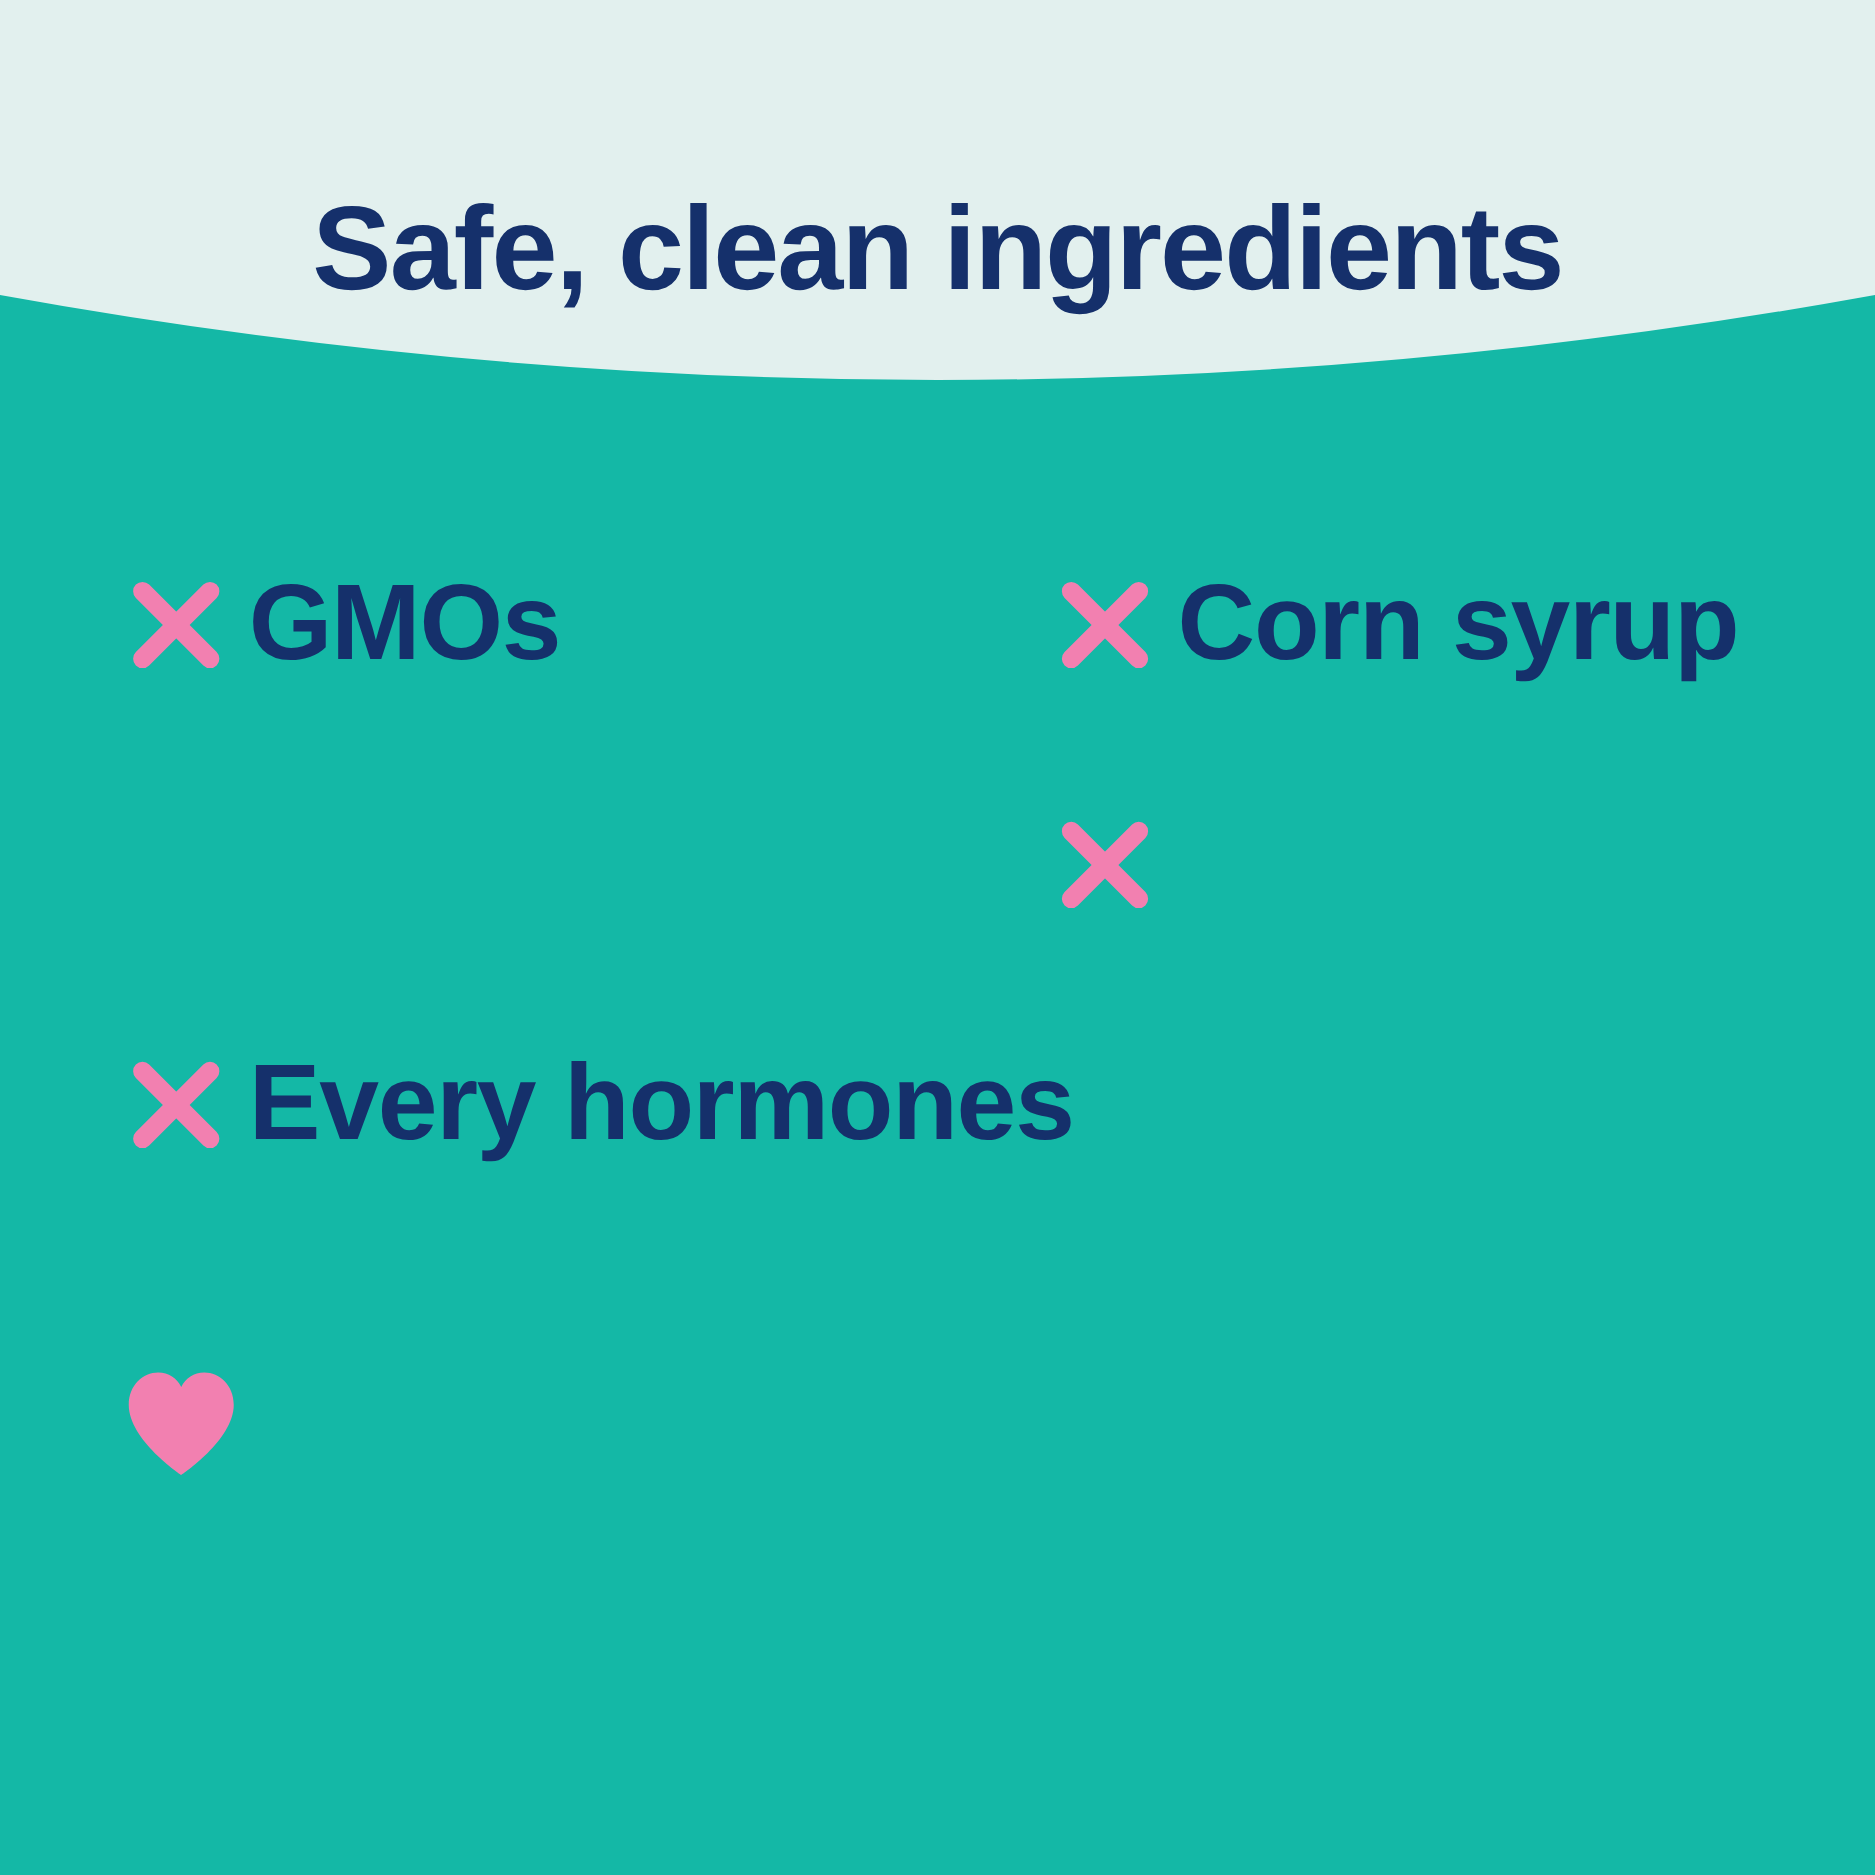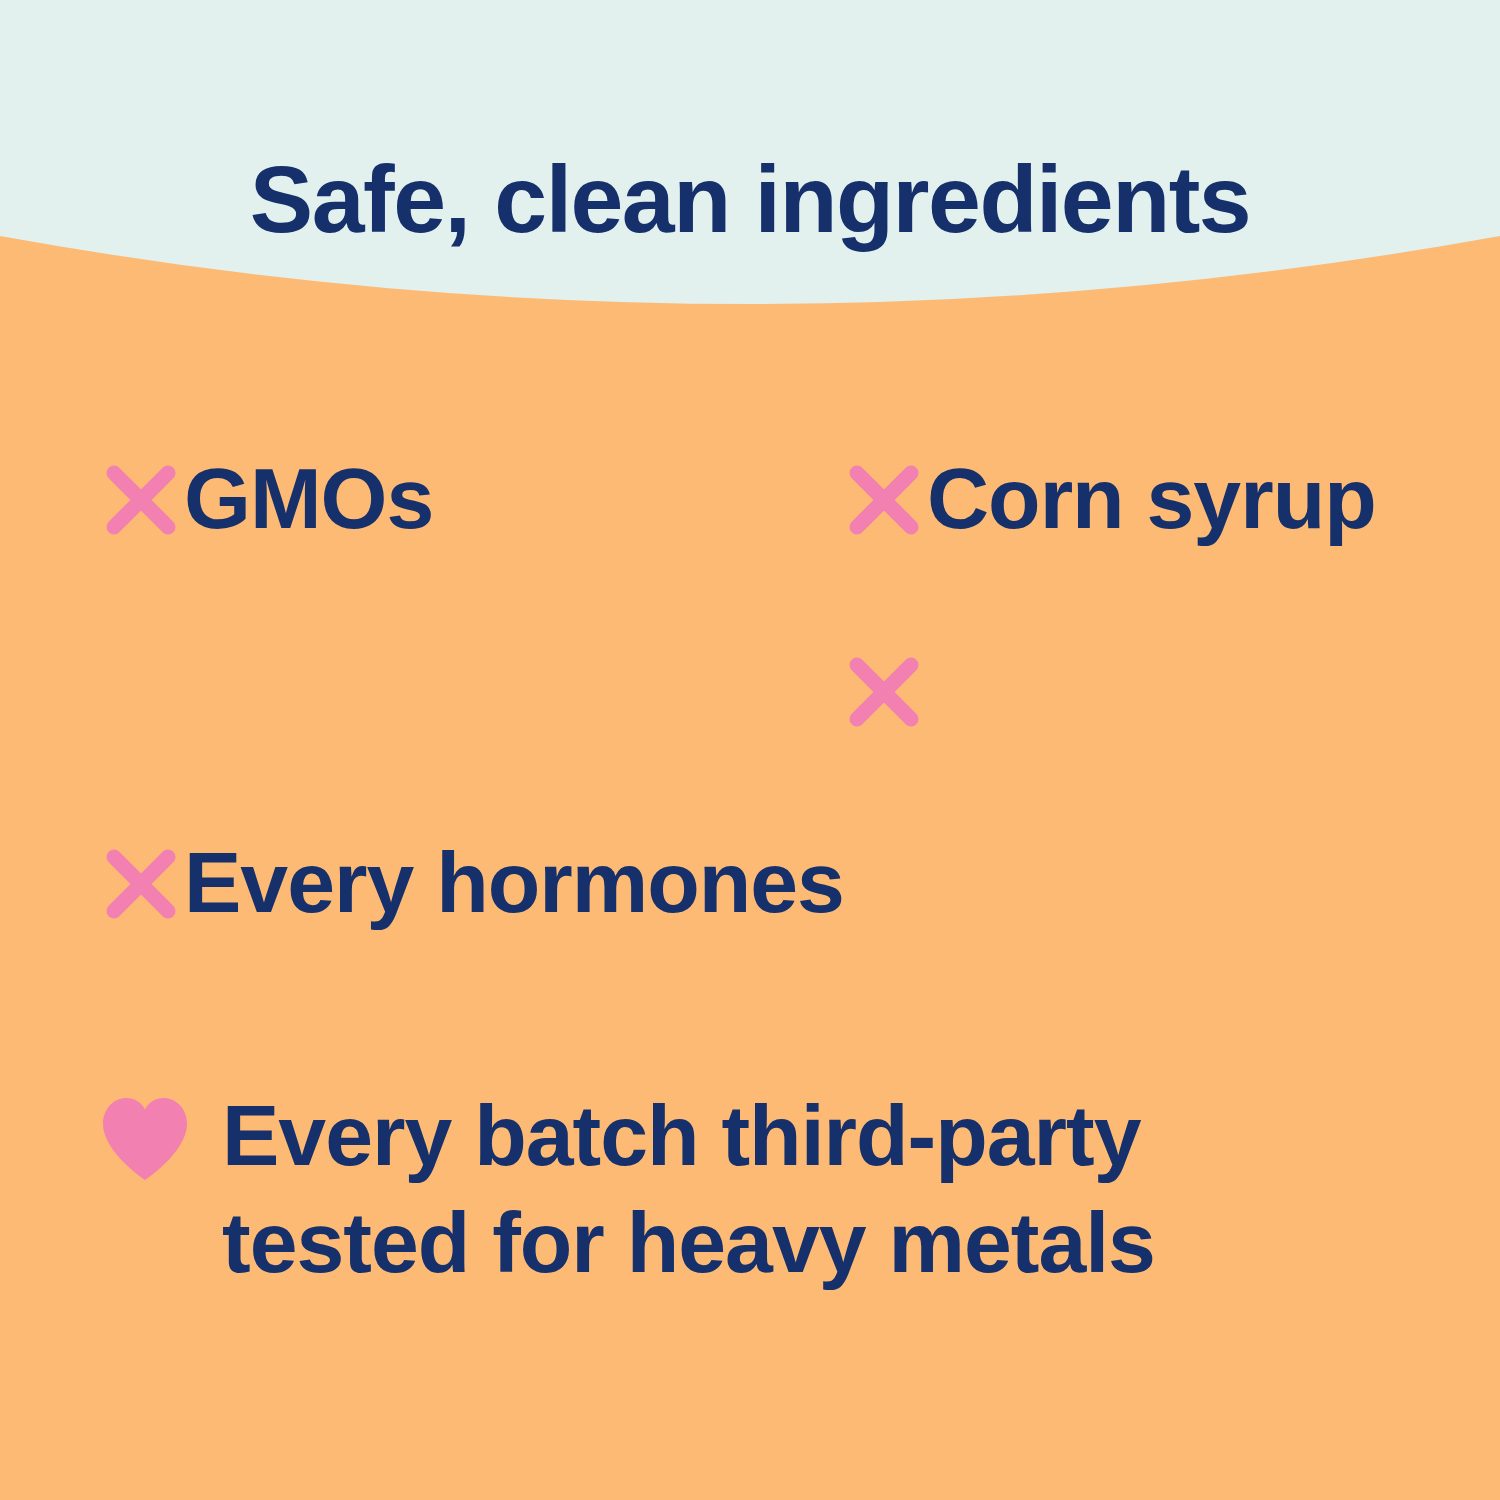--- a/index.html
+++ b/index.html
@@ -10,21 +10,21 @@
     width: 1500px;
     height: 1500px;
     font-family: "Liberation Sans", sans-serif;
     overflow: hidden;
   }
 
   #poster {
     position: relative;
     width: 1500px;
     height: 1500px;
-    background: #fdba74;
+    background: #14b8a6;
     overflow: hidden;
   }
 
   
   #header-band {
     position: absolute;
     left: 0;
     top: 0;
     width: 1500px;
     height: 360px;
@@ -63,21 +63,21 @@
 
   .item-row {
     position: relative;
     height: 192px;
   }
 
   .item {
     position: absolute;
     display: flex;
     align-items: center;
-    gap: 5px;
+    gap: 20px;
     top: 0;
     height: 140px;
   }
   .item.col-left  { left: 103px; }
   .item.col-right { left: 846px; }
 
   .x-icon {
     flex: 0 0 auto;
     width: 76px;
     height: 76px;
@@ -192,16 +192,15 @@
       </div>
 
     </div>
 
   </div>
 
   <div id="highlight">
     <svg class="heart-icon" viewBox="0 0 90 86">
       <path d="M45 84 C45 84 3 56 3 28 C3 12 14.5 2 26.5 2 C35 2 41.5 6.5 45 13.5 C48.5 6.5 55 2 63.5 2 C75.5 2 87 12 87 28 C87 56 45 84 45 84 Z" fill="#F280B0"></path>
     </svg>
-    <div id="highlight-text">Every batch third-party tested for heavy metals</div>
   </div>
 
 </div>
 
 </body></html>

